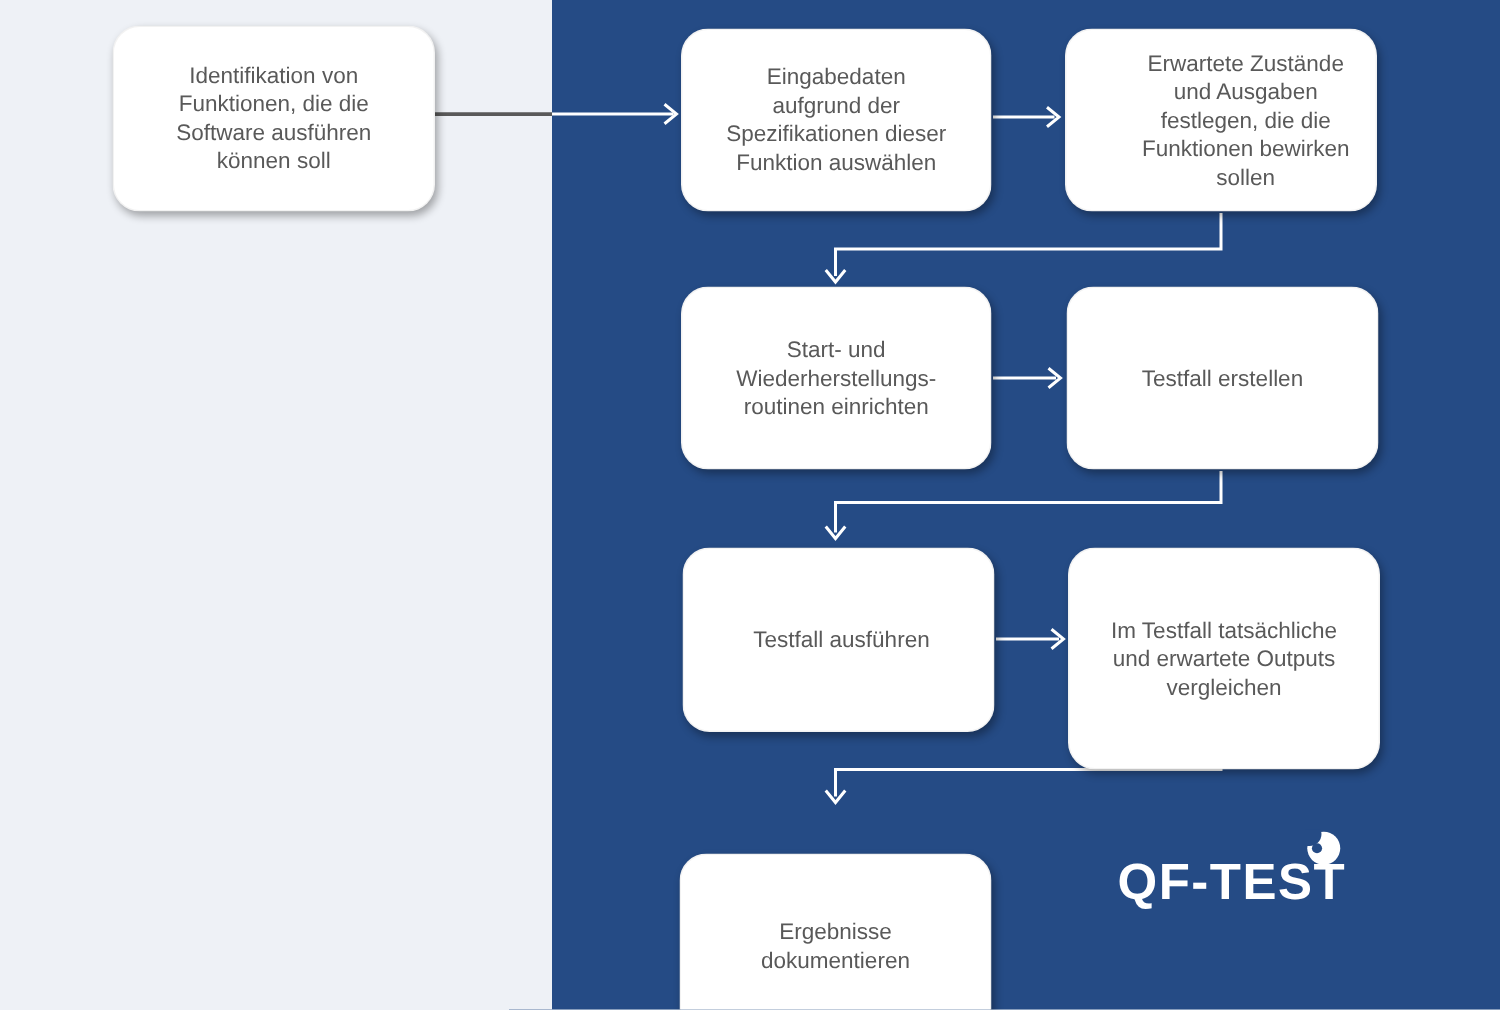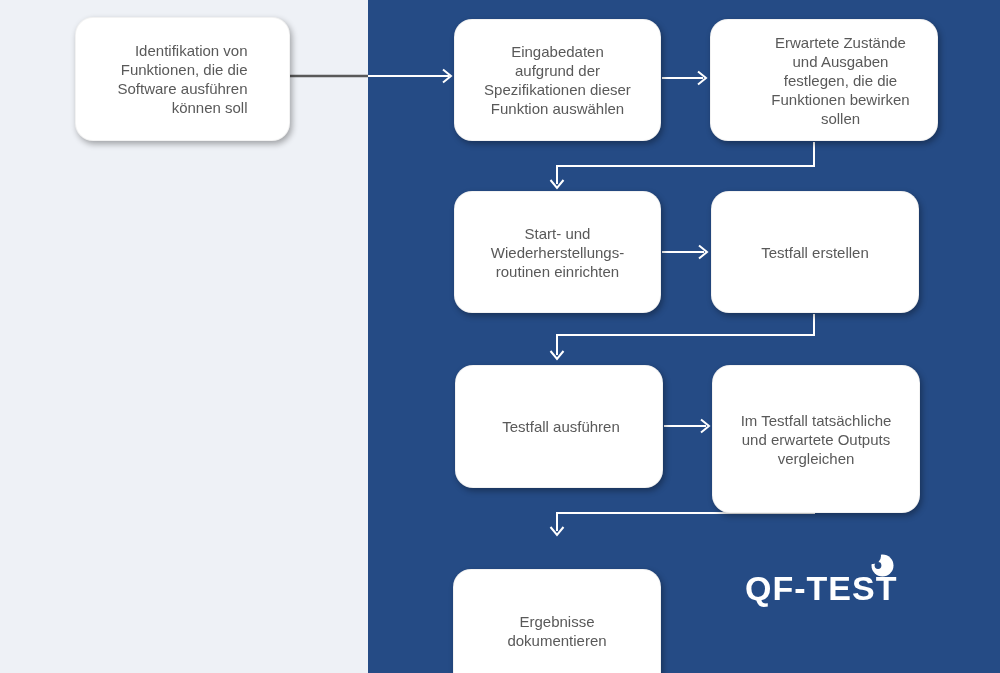--- a/index.html
+++ b/index.html
@@ -46,23 +46,23 @@
     text-align: center;
     padding: 10px 14px;
   }
   .node-label {
     color: var(--node-text);
     font-size: 15px;
     line-height: 19px;
     white-space: pre-line;
   }
 
-  .n1 { left: 75px;  top: 17px;  width: 215px; height: 124px; text-align: right; }
+  .n1 { left: 75px;  top: 17px;  width: 215px; height: 124px; }
   .n2 { left: 454px; top: 19px;  width: 207px; height: 122px; }
-  .n3 { left: 710px; top: 19px;  width: 228px; height: 122px; padding-left: 47px; }
+  .n3 { left: 710px; top: 19px;  width: 208px; height: 122px; padding-left: 47px; }
   .n4 { left: 454px; top: 191px; width: 207px; height: 122px; }
   .n5 { left: 711px; top: 191px; width: 208px; height: 122px; }
   .n6 { left: 455px; top: 365px; width: 208px; height: 123px; padding-left: 18px; }
   .n7 { left: 712px; top: 365px; width: 208px; height: 148px; }
   .n8 { left: 453px; top: 537px; width: 208px; height: 123px; margin-top: 32px; }
 
   .logo {
     position: absolute;
     left: 742px; top: 546px;
     width: 160px; height: 68px;

